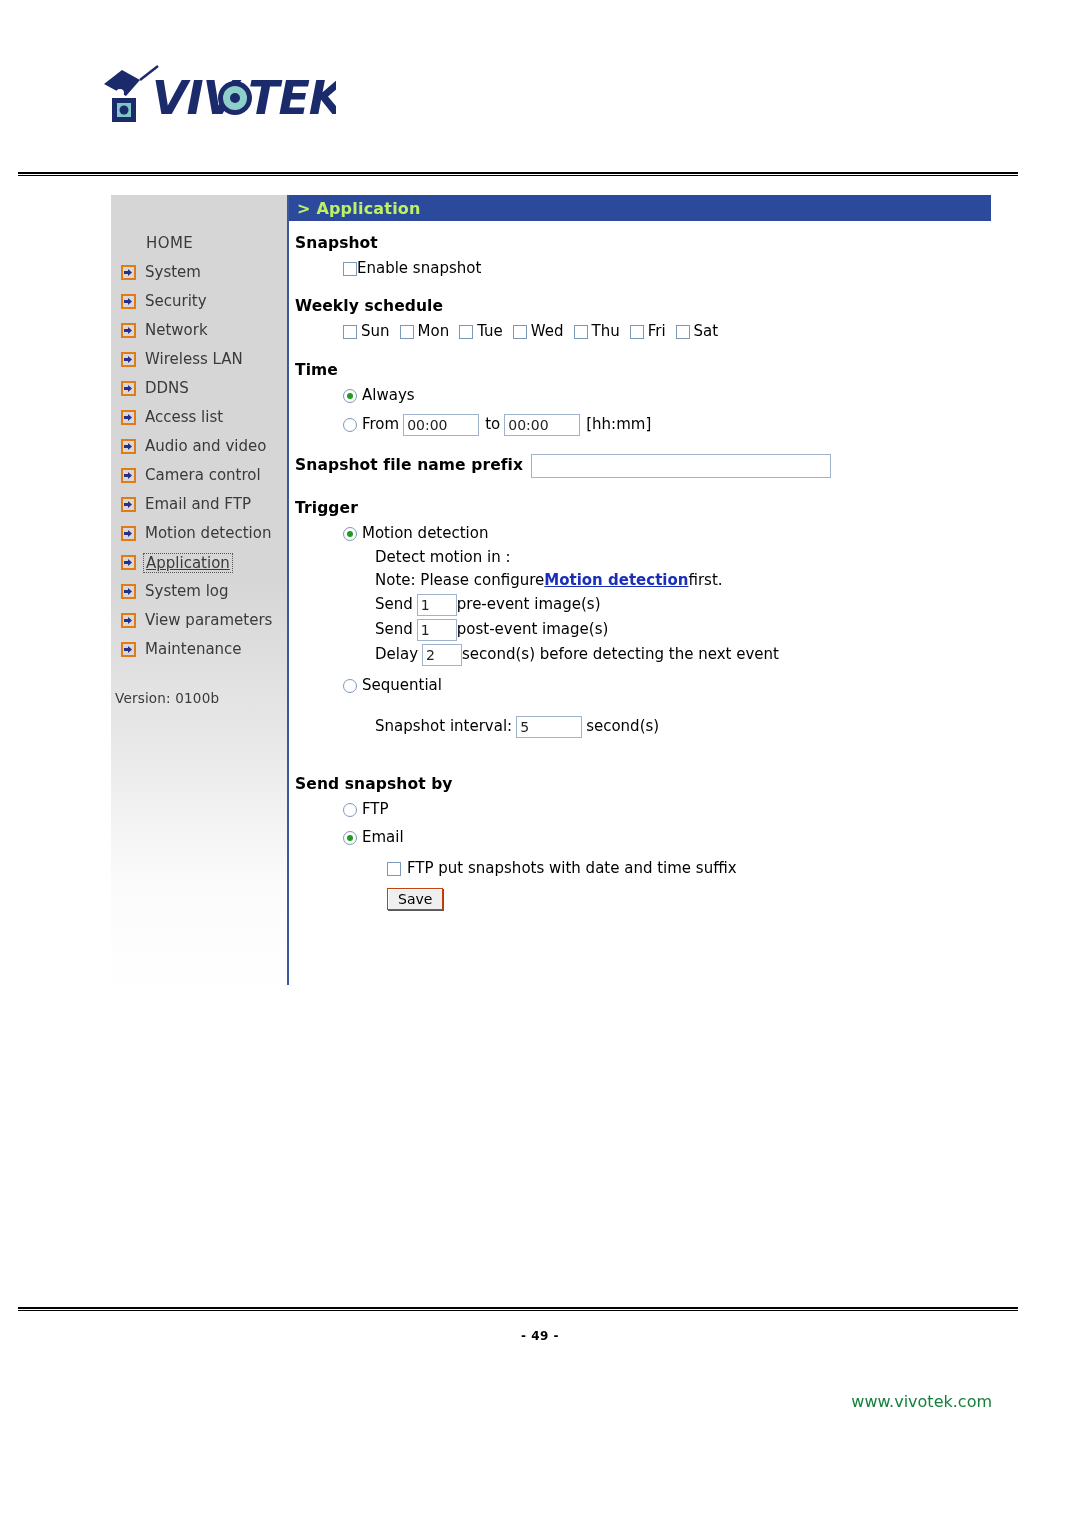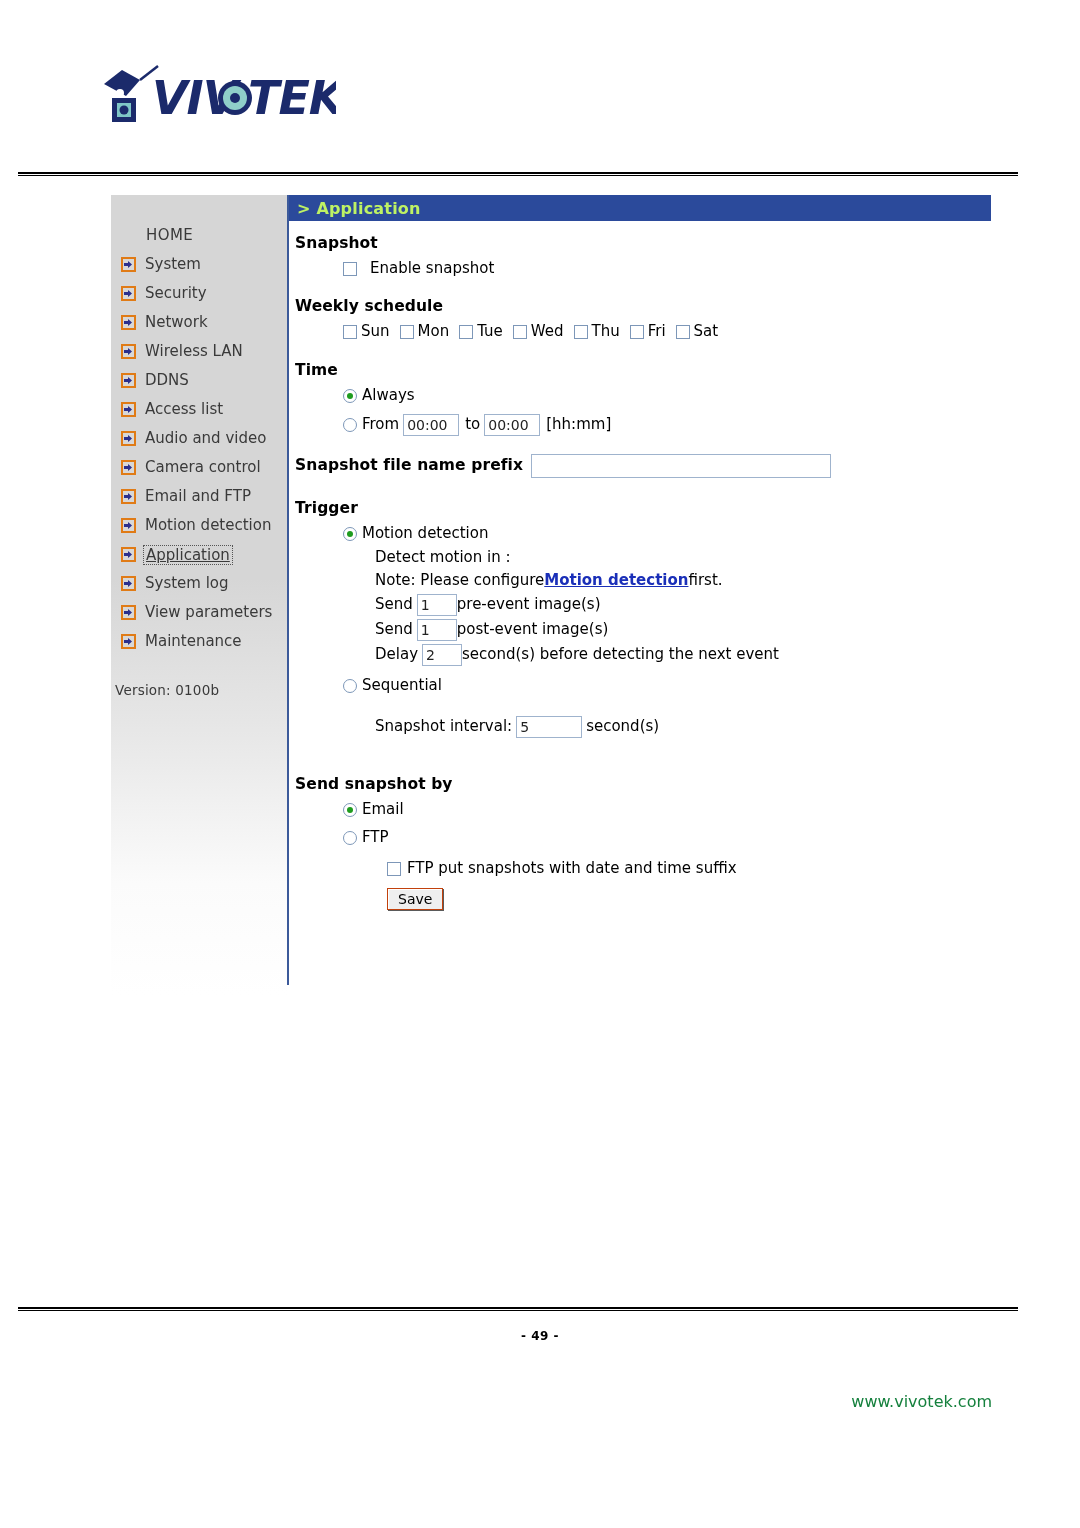--- a/index.html
+++ b/index.html
@@ -66,20 +66,21 @@
     height: 29px;
     display: flex;
     align-items: center;
     padding-left: 10px;
     font-size: 15px;
     color: #3a3a3a;
   }
   .nav-item.home {
     padding-left: 35px;
     letter-spacing: 0.4px;
+    margin-top: 8px;
   }
   .nav-icon {
     width: 15px;
     height: 15px;
     border: 2px solid #e07b16;
     background: #d8d8d8;
     box-sizing: border-box;
     margin-right: 9px;
     flex: 0 0 auto;
     display: flex;
@@ -153,21 +154,21 @@
   
   .cb {
     width: 14px;
     height: 14px;
     border: 1px solid #7d97b8;
     background: #fff;
     box-sizing: border-box;
     flex: 0 0 auto;
     display: inline-block;
   }
-  .cb-label { margin-left: 13px; white-space: nowrap; }
+  .cb-label { margin-left: 0; white-space: nowrap; }
   .cb-label.sp { margin-left: 4px; margin-right: 10px; }
 
   
   .rb {
     width: 14px;
     height: 14px;
     border: 1px solid #7d97b8;
     border-radius: 50%;
     background: #fff;
     box-sizing: border-box;
@@ -191,21 +192,21 @@
     border: 1px solid #9fb3cd;
     background: #ffffff;
     box-sizing: border-box;
     font-family: "DejaVu Sans", "Liberation Sans", sans-serif;
     font-size: 14px;
     color: #222;
     padding: 1px 3px;
     outline: none;
     height: 22px;
   }
-  .tin.time { width: 56px; }
+  .tin.time { width: 76px; }
   .tin.prefix { width: 300px; height: 24px; }
   .tin.num { width: 40px; }
   .tin.interval { width: 66px; }
 
   .lbl { white-space: nowrap; }
   .ml4 { margin-left: 4px; }
   .ml6 { margin-left: 6px; }
   .mr4 { margin-right: 4px; }
 
   .link-md {
@@ -513,27 +514,27 @@
 
       <div class="row indent2" style="margin-top:16px">
         <span class="lbl mr4">Snapshot interval:</span>
         <input class="tin interval" type="text" value="5" style="">
         <span class="lbl ml4">second(s)</span>
       </div>
 
       <div class="sec-title" style="margin-top:36px">Send snapshot by</div>
 
       <div class="row indent1" style="margin-top:3px">
+        <span class="rb"></span>
+        <span class="rb-label">FTP</span>
+      </div>
+
+      <div class="row indent1" style="margin-top:3px">
         <span class="rb checked"></span>
         <span class="rb-label">Email</span>
-      </div>
-
-      <div class="row indent1" style="margin-top:3px">
-        <span class="rb"></span>
-        <span class="rb-label">FTP</span>
       </div>
 
       <div class="row indent3" style="margin-top:6px">
         <span class="cb"></span>
         <span class="cb-label" style="margin-left:6px">FTP put snapshots with date and time suffix</span>
       </div>
 
       <div class="row indent3" style="margin-top:5px">
         <button class="save-btn" type="button">Save</button>
       </div>

